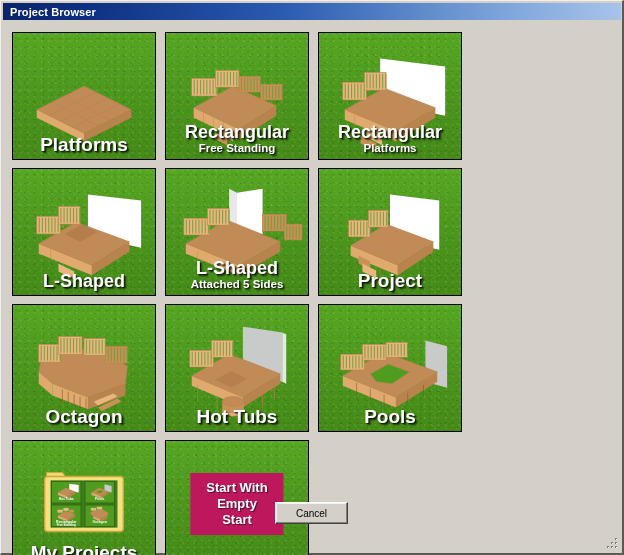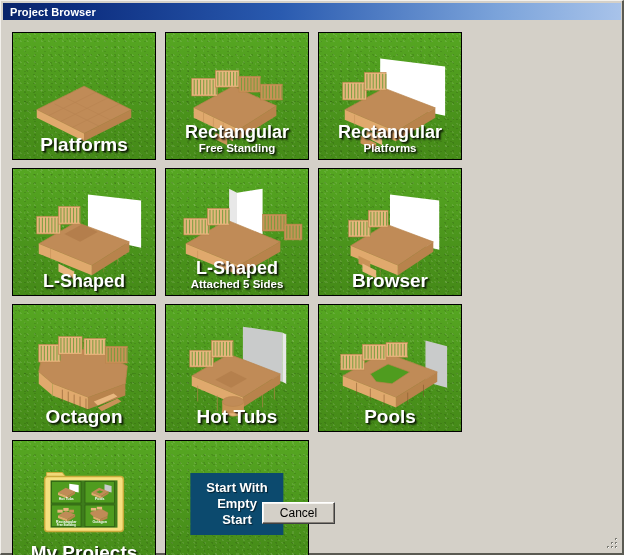--- a/index.html
+++ b/index.html
@@ -78,41 +78,41 @@
     display:block;
     color:#ffffff; font-weight:bold; font-size:11.5px; line-height:13px;
     text-shadow: 2px 2px 2px rgba(0,0,0,0.75), 1px 1px 0 rgba(0,0,0,0.45);
     white-space:nowrap;
   }
   .tile.has-sub .cap-main { font-size:18px; }
 
   
   .empty-box {
     position:absolute; left:50%; top:50%; transform:translate(-50%,-50%);
-    background:#0c4a6e;
+    background:#be185d;
     padding:7px 16px;
     text-align:center;
   }
   .empty-box span {
     display:block; color:#ffffff; font-weight:bold;
     font-size:13px; line-height:16px; white-space:nowrap;
     text-shadow:1px 1px 1px rgba(0,0,0,0.55);
   }
 
   
   .cancel-btn {
-    position:absolute; left:261px; top:501px;
+    position:absolute; left:274px; top:501px;
     width:73px; height:22px;
     background:#d4d0c8;
     border-top:1px solid #ffffff;
     border-left:1px solid #ffffff;
     border-right:1px solid #404040;
     border-bottom:1px solid #404040;
     box-shadow: inset -1px -1px 0 #868079, inset 1px 1px 0 #f6f4f0;
-    font-size:12px; color:#000000;
+    font-size:10px; color:#000000;
     display:flex; align-items:center; justify-content:center;
     cursor:pointer;
     font-family:"Liberation Sans", sans-serif;
   }
 
   
   .grip { position:absolute; right:3px; bottom:3px; width:14px; height:14px; cursor:nwse-resize; }
 </style>
 </head>
 <body>
@@ -355,21 +355,21 @@
       <polygon points="-34,20 -22,26 -22,34 -34,28" fill="#c89257"></polygon>
       <polygon points="-30,28 -16,35 -16,43 -30,36" fill="#e8b67e"></polygon>
       <g stroke="#b8834c" stroke-width="0.6" opacity="0.65">
         <line x1="-12" y1="33" x2="-12" y2="43"></line>
               <line x1="8" y1="33" x2="8" y2="43"></line>
         <line x1="26" y1="22" x2="26" y2="32"></line>
       </g>
     </g>
         </svg>
         <div class="caption">
-          <span class="cap-main">Browser</span>
+          <span class="cap-main">Project</span>
         </div>
       </div>
       <div class="tile">
         <div class="grass"></div>
         <svg class="art" viewBox="0 0 144 128">
     <g transform="translate(72,66)">
       <polygon points="-30,-16 8,-22 44,-4 42,14 4,28 -32,14 -46,2 -44,-8" fill="#c08b57" stroke="#b8834c" stroke-width="0.8"></polygon>
       <rect x="-46" y="-26" width="22" height="18" fill="#e8b67e" stroke="#b8834c" stroke-width="0.6"></rect>
             <rect x="-44" y="-24.5" width="1.1" height="15" fill="#6f9b3a" opacity="0.85"></rect>
             <rect x="-40.8" y="-24.5" width="1.1" height="15" fill="#6f9b3a" opacity="0.85"></rect>

